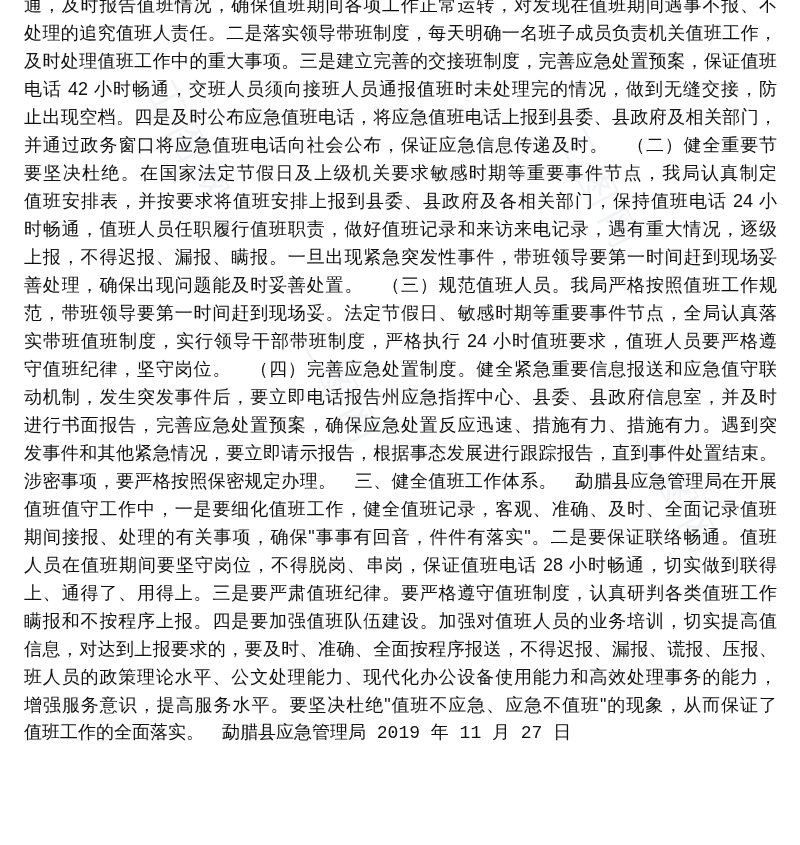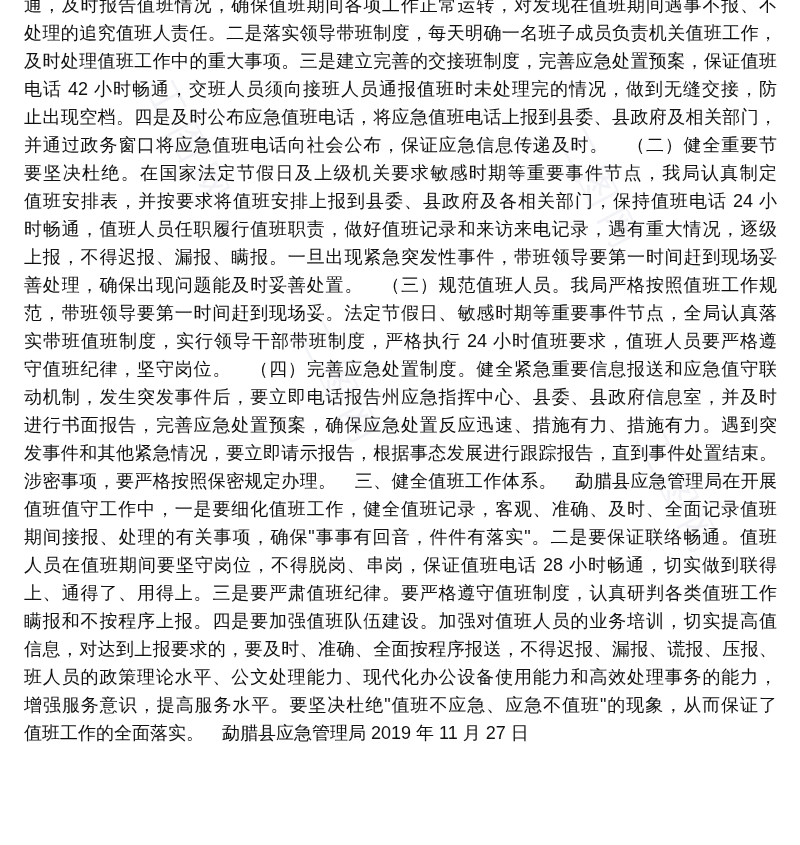--- a/index.html
+++ b/index.html
@@ -51,20 +51,21 @@
     font-size: 18px;
     color: #111111;
     text-align: justify;
     text-align-last: justify;
     text-justify: inter-character;
     overflow: hidden;
   }
   .line.last {
     text-align: right;
     text-align-last: left;
+    font-family: Liberation Mono, monospace;
   }
 </style>
 </head>
 <body>
 
 <div class="page">
 
   <div class="watermark-layer">
     <span class="wm wm1">工图网</span>
     <span class="wm wm2">工图网</span>

